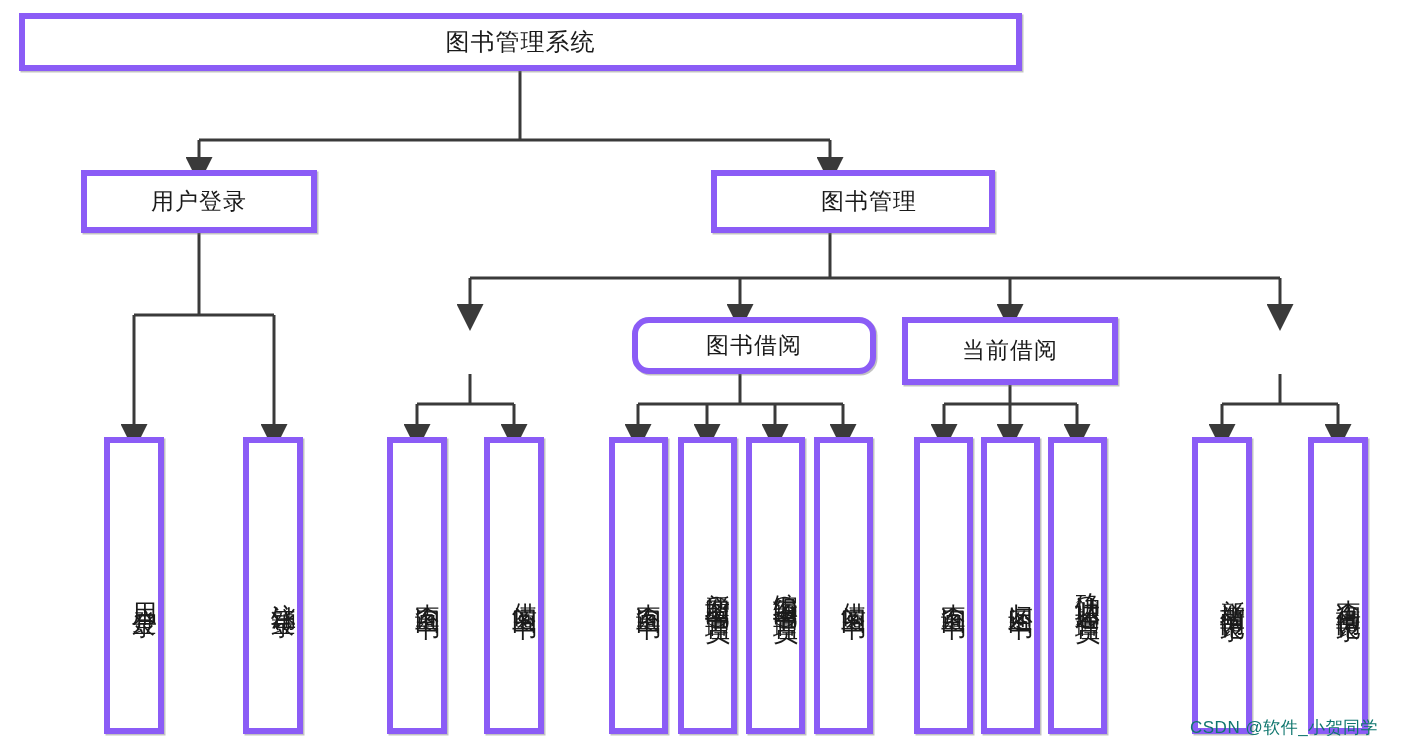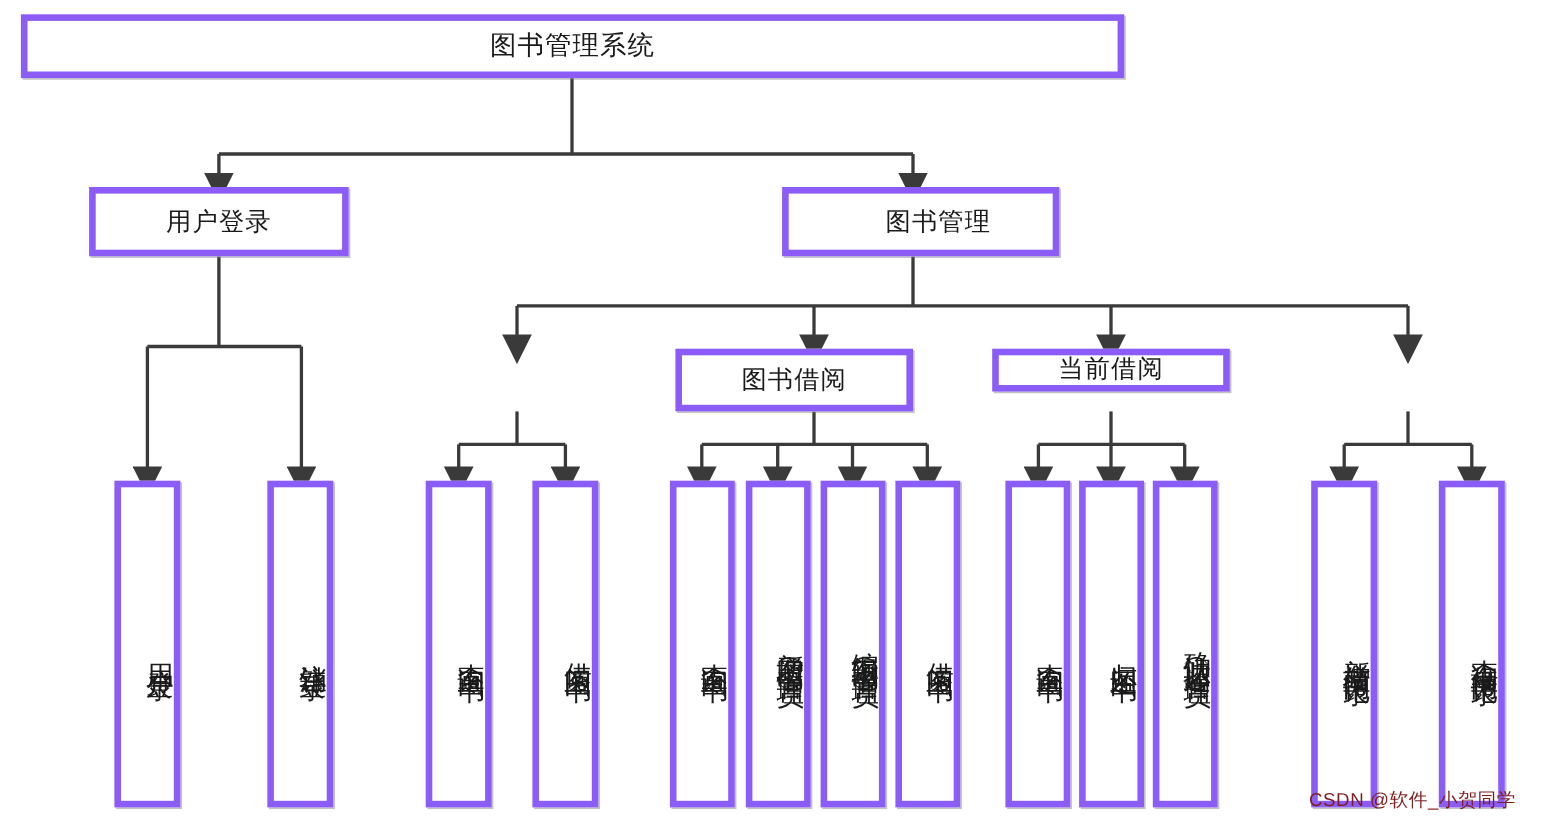--- a/index.html
+++ b/index.html
@@ -50,21 +50,21 @@
     font-size: 25px;
     letter-spacing: 4px;
     line-height: 1.1;
     padding-top: 10px;
     align-items: flex-start;
     justify-content: center;
   }
   .watermark {
     position: absolute;
     font-size: 17px;
-    color: #7f1d1d;
+    color: #0f766e;
     letter-spacing: 0.5px;
     white-space: nowrap;
     pointer-events: none;
   }
 </style>
 </head>
 <body>
 
 <div id="canvas">
 
@@ -118,28 +118,28 @@
     </g>
   </svg>
 
   <div class="node horiz root" style="left:19px; top:13px; width:1003px; height:58px;">
     <span>图书管理系统</span>
   </div>
 
   <div class="node horiz" style="left:81px; top:170px; width:236px; height:63px;">
     <span>用户登录</span>
   </div>
-  <div class="node horiz" style="left:711px; top:170px; width:252px; height:63px;padding-left:32px;">
+  <div class="node horiz" style="left:711px; top:170px; width:284px; height:63px;padding-left:32px;">
     <span>图书管理</span>
   </div>
 
-  <div class="node horiz" style="left:614px; top:317px; width:216px; height:57px;">
+  <div class="node horiz" style="left:632px; top:317px; width:244px; height:57px;border-radius:17px;">
     <span>图书借阅</span>
   </div>
-  <div class="node horiz" style="left:902px; top:317px; width:216px; height:39px;align-items:flex-end;">
+  <div class="node horiz" style="left:902px; top:317px; width:216px; height:68px;">
     <span>当前借阅</span>
   </div>
 
   <div class="node vert" style="left:104px; top:437px; width:60px; height:297px;">
     <span>用户登录</span>
   </div>
   <div class="node vert" style="left:243px; top:437px; width:60px; height:297px;">
     <span>注销登录</span>
   </div>
 

